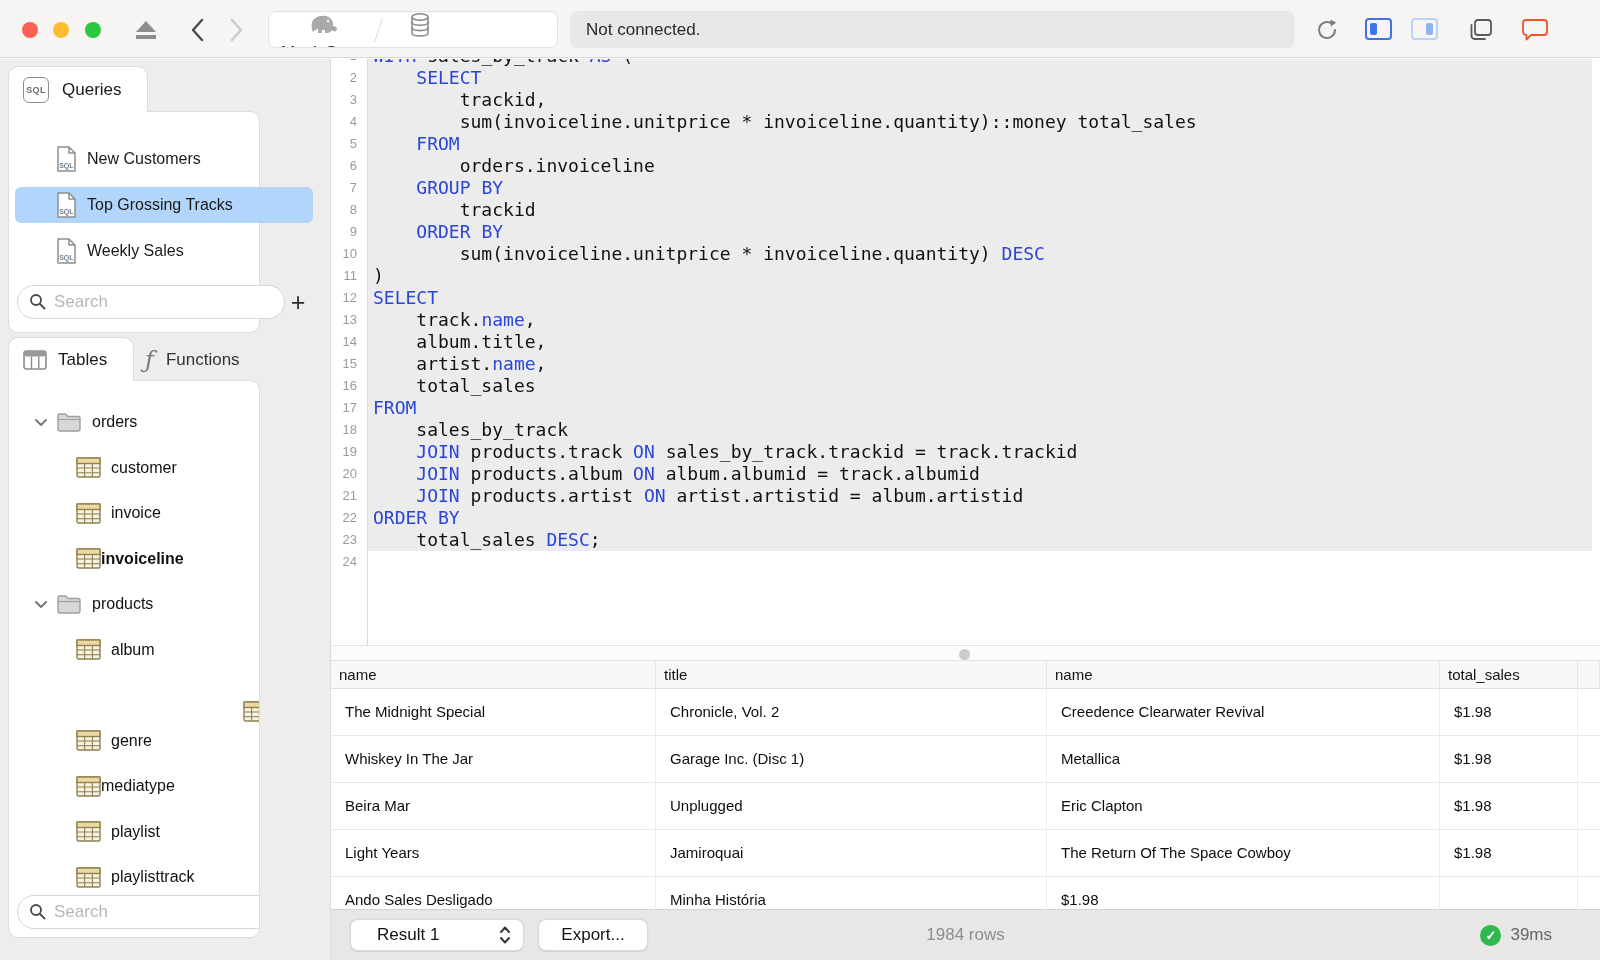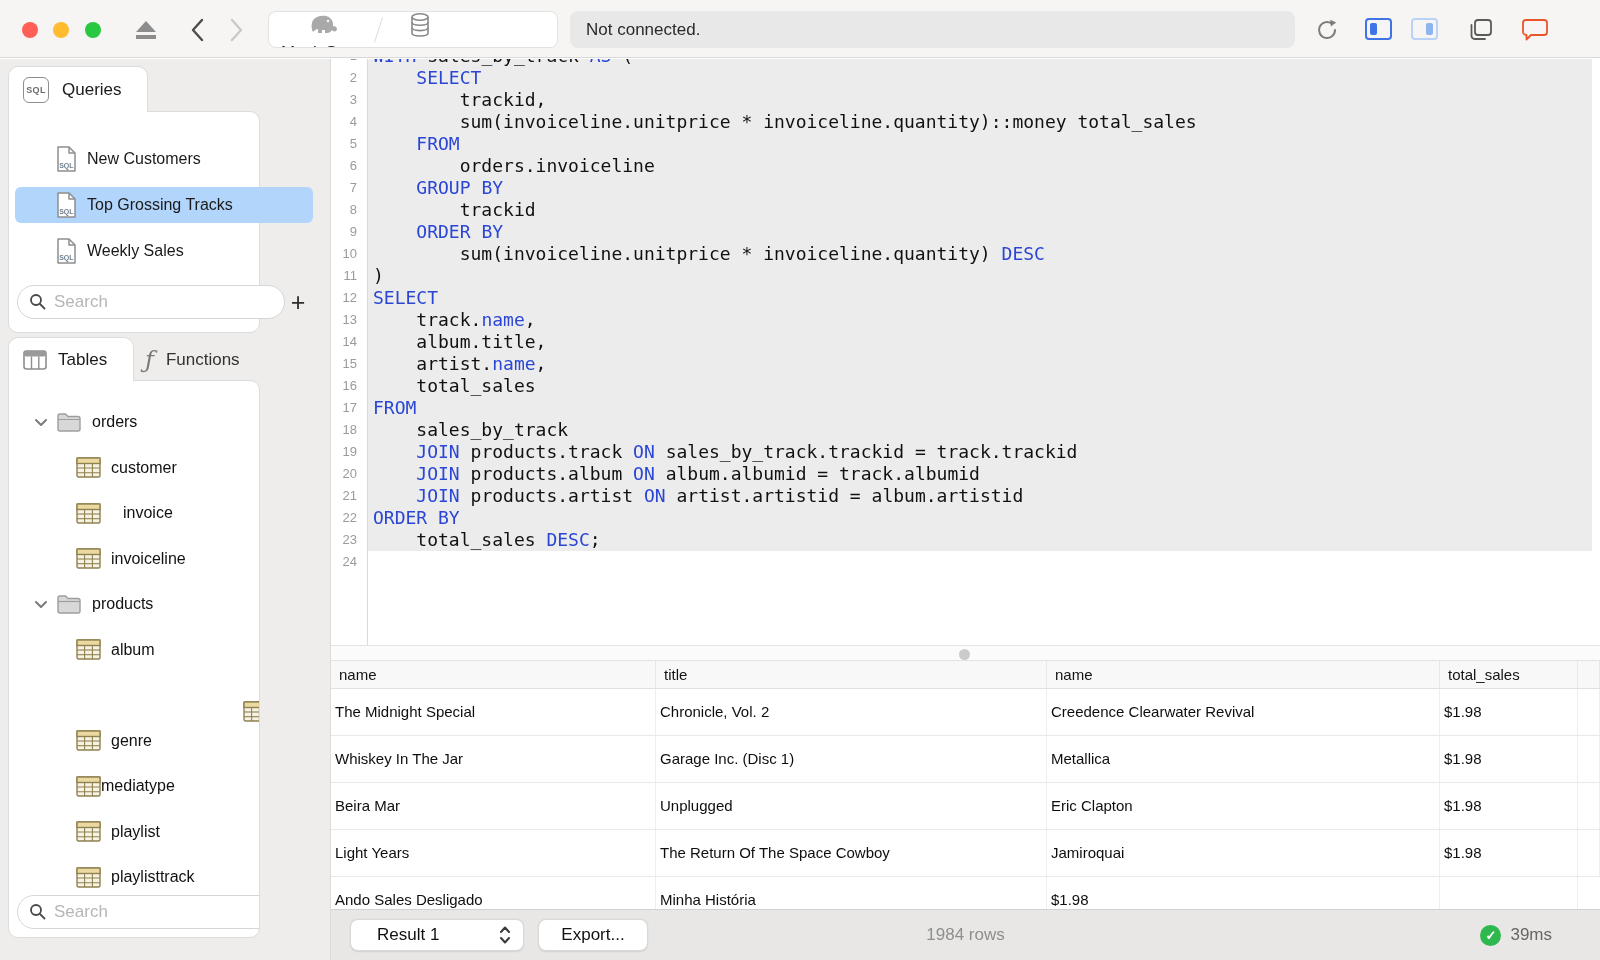--- a/index.html
+++ b/index.html
@@ -47,21 +47,21 @@
   .btn-qh{position:absolute;left:10px;padding:0 16px;gap:9px;color:#161616;}
   .btn-cancel{position:absolute;right:250px;width:101px;color:#c2c2c2;}
   .btn-exec{position:absolute;right:15px;width:213px;background:#3577f5;border:none;color:#fff;box-shadow:none;}
   .splitter{position:absolute;left:0;right:0;top:586px;height:16px;background:#fbfbfb;border-top:1px solid #e3e3e3;border-bottom:1px solid #e3e3e3;}
   .splitter .dot{position:absolute;left:628px;top:3px;width:11px;height:11px;border-radius:50%;background:#cbcbcb;}
   .rgrid{display:grid;grid-template-columns:325px 391px 393px 138px 1fr;}
   .rhead{position:absolute;left:0;right:0;top:602px;height:28px;background:#f8f8f8;border-bottom:1px solid #e0e0e0;}
   .rhead .hc{padding:0 8px;font-size:15px;color:#141414;line-height:27px;border-right:1px solid #e7e7e7;overflow:hidden;white-space:nowrap;}
   .rows{position:absolute;left:0;right:0;top:630px;bottom:51px;overflow:hidden;}
   .rrow{height:47px;border-bottom:1px solid #e9e9e9;}
-  .rrow .rc{padding:0 4px;font-size:15px;color:#0e0e0e;line-height:46px;border-right:1px solid #eeeeee;overflow:hidden;white-space:nowrap;}
+  .rrow .rc{padding:0 14px;font-size:15px;color:#0e0e0e;line-height:46px;border-right:1px solid #eeeeee;overflow:hidden;white-space:nowrap;}
   
   .statusbar{position:absolute;left:0;right:0;bottom:0;height:51px;background:#e8e7e6;border-top:1px solid #d2d2d2;display:flex;align-items:center;}
   .sbtn{height:32px;background:#fff;border:1px solid #d9d9d9;border-radius:8px;box-shadow:0 0.5px 1.5px rgba(0,0,0,.1);display:flex;align-items:center;justify-content:center;font-size:17px;color:#111;}
   .resultbtn{width:174px;margin-left:19px;justify-content:space-between;padding:0 12px 0 26px;}
   .exportbtn{width:110px;margin-left:14px;}
   .rowcount{position:absolute;left:0;right:0;text-align:center;font-size:17px;color:#8e8e8e;pointer-events:none;}
   .timing{position:absolute;right:48px;display:flex;align-items:center;gap:9px;font-size:17px;color:#666;}
   .checkdot{width:21px;height:21px;border-radius:50%;background:#2fb84d;color:#fff;font-size:13px;font-weight:bold;display:flex;align-items:center;justify-content:center;}
 </style>
 </head>
@@ -248,34 +248,34 @@
             <span style="margin-left:61px;display:flex;">
               <svg width="25" height="21" viewBox="0 0 25 21">
                 <rect x="1" y="1" width="23" height="19" rx="1.5" fill="#f7f3e4" stroke="#8f8150" stroke-width="1.4"></rect>
                 <rect x="1" y="1" width="23" height="5.5" fill="#ecd9a2" stroke="#8f8150" stroke-width="1.4"></rect>
                 <line x1="1" y1="11" x2="24" y2="11" stroke="#8f8150" stroke-width="1.1"></line>
                 <line x1="1" y1="15.7" x2="24" y2="15.7" stroke="#8f8150" stroke-width="1.1"></line>
                 <line x1="8.6" y1="6.5" x2="8.6" y2="20" stroke="#8f8150" stroke-width="1.1"></line>
                 <line x1="16.4" y1="6.5" x2="16.4" y2="20" stroke="#8f8150" stroke-width="1.1"></line>
               </svg>
             </span>
-            <span style="margin-left:22px;">invoice</span>
+            <span style="margin-left:10px;">invoice</span>
           </div>
           <div class="treerow" style="top: 159.5px;">
             <span style="margin-left:61px;display:flex;">
               <svg width="25" height="21" viewBox="0 0 25 21">
                 <rect x="1" y="1" width="23" height="19" rx="1.5" fill="#f7f3e4" stroke="#8f8150" stroke-width="1.4"></rect>
                 <rect x="1" y="1" width="23" height="5.5" fill="#ecd9a2" stroke="#8f8150" stroke-width="1.4"></rect>
                 <line x1="1" y1="11" x2="24" y2="11" stroke="#8f8150" stroke-width="1.1"></line>
                 <line x1="1" y1="15.7" x2="24" y2="15.7" stroke="#8f8150" stroke-width="1.1"></line>
                 <line x1="8.6" y1="6.5" x2="8.6" y2="20" stroke="#8f8150" stroke-width="1.1"></line>
                 <line x1="16.4" y1="6.5" x2="16.4" y2="20" stroke="#8f8150" stroke-width="1.1"></line>
               </svg>
             </span>
-            <span style="margin-left:10px;">invoiceline</span>
+            <span style="font-weight:bold;">invoiceline</span>
           </div>
           <div class="treerow" style="top: 205px;">
             <span style="margin-left:19px;display:flex;">
               <svg width="14" height="9" viewBox="0 0 14 9">
                 <polyline points="2,2 7,7 12,2" fill="none" stroke="#7a7a7a" stroke-width="2" stroke-linecap="round" stroke-linejoin="round"></polyline>
               </svg>
             </span>
             <span style="margin-left:8px;display:flex;">
               <svg width="26" height="21" viewBox="0 0 26 21">
                 <path d="M2 4 C2 2.9 2.9 2 4 2 L9.5 2 L12 4.5 L22 4.5 C23.1 4.5 24 5.4 24 6.5 L24 17 C24 18.1 23.1 19 22 19 L4 19 C2.9 19 2 18.1 2 17 Z" fill="#d8d8d8" stroke="#9e9e9e" stroke-width="1.4"></path>
@@ -438,22 +438,22 @@
         </div>
         <div class="rrow rgrid">
           <div class="rc">Beira Mar</div>
           <div class="rc">Unplugged</div>
           <div class="rc">Eric Clapton</div>
           <div class="rc">$1.98</div>
           <div class="rc"></div>
         </div>
         <div class="rrow rgrid">
           <div class="rc">Light Years</div>
+          <div class="rc">Jamiroquai</div>
           <div class="rc">The Return Of The Space Cowboy</div>
-          <div class="rc">Jamiroquai</div>
           <div class="rc">$1.98</div>
           <div class="rc"></div>
         </div>
         <div class="rrow rgrid">
           <div class="rc">Ando Sales Desligado</div>
           <div class="rc">Minha História</div>
           <div class="rc">$1.98</div>
           <div class="rc"></div>
         </div>
       </div>

